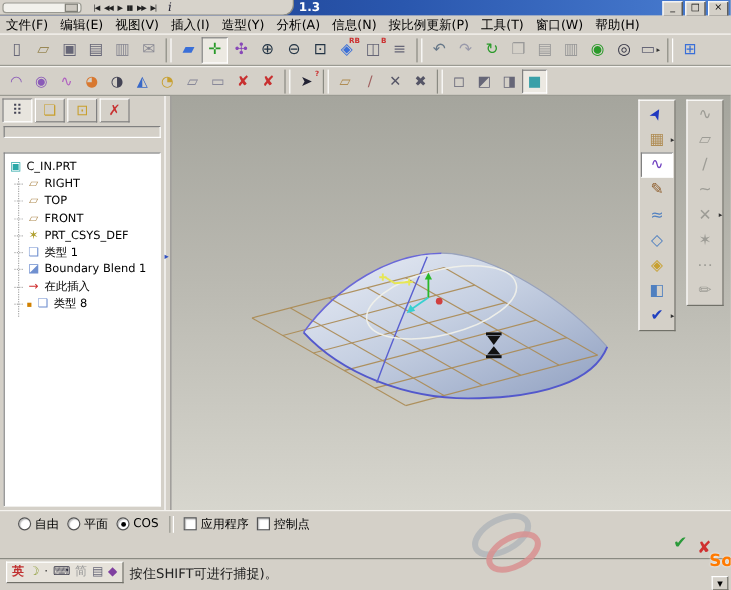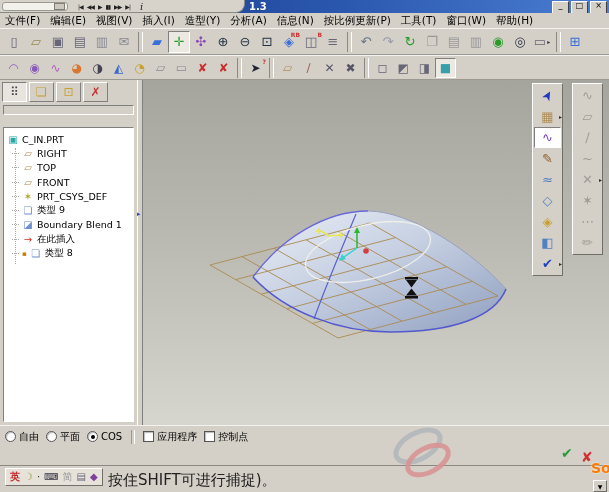--- a/index.html
+++ b/index.html
@@ -70,33 +70,33 @@
   .col1{left:389px;}
   .col2{left:429px;}
   .vbtn{width:27px;height:21px;display:flex;align-items:center;justify-content:center;position:relative;box-sizing:border-box;}
   .vbtn .glyph{font-size:13px;line-height:1;}
   .vbtn .fly{position:absolute;right:-1px;top:7px;}
   .vbtn.pressed{background:#fff;}
   .col2 .vbtn .glyph{color:#90908a !important;opacity:.8;}
   
   .refpanel{position:absolute;left:0;top:425px;width:609px;height:40px;background:#d4d0c8;border-top:1px solid #f4f2ee;}
   .ref-title{height:16px;line-height:17px;padding-left:5px;font-size:10px;border-bottom:1px solid #b4b0a8;box-shadow:0 1px 0 #f4f2ee;}
-  .ref-row{display:flex;align-items:center;height:21px;padding-left:5px;font-size:10px;}
+  .ref-row{display:flex;align-items:center;height:21px;padding-left:15px;font-size:10px;}
   .opt{display:flex;align-items:center;gap:3px;margin-right:7px;}
   .radio{width:9px;height:9px;border-radius:50%;border:1px solid #555;background:#fff;position:relative;
          box-shadow:inset 1px 1px 1px #bbb;flex:none;}
   .radio.sel::after{content:"";position:absolute;left:2.5px;top:2.5px;width:4px;height:4px;border-radius:50%;background:#000;}
   .cbx{width:9px;height:9px;border:1px solid #555;background:#fff;box-shadow:inset 1px 1px 1px #bbb;flex:none;}
   .vsep{width:2px;height:14px;border-left:1px solid #9a9a92;border-right:1px solid #fff;margin:0 8px 0 2px;}
   
   .statusbar{position:absolute;left:0;top:465px;width:609px;height:27px;background:#d4d0c8;border-top:1px solid #8a8a82;}
   .ime{position:absolute;left:5px;top:2px;height:16px;display:flex;align-items:center;gap:4px;padding:0 4px;
        background:#e6e2da;border:1px solid;border-color:#fff #707068 #707068 #fff;}
   .imeic{font-size:10px;line-height:1;}
-  .status-msg{position:absolute;left:108px;top:5px;font-size:15px;color:#222;}
+  .status-msg{position:absolute;left:108px;top:5px;font-size:11px;color:#222;}
   .corner-btn{position:absolute;right:2px;bottom:1px;width:14px;height:12px;background:#d4d0c8;
               border:1px solid;border-color:#fff #707068 #707068 #fff;font-size:6px;text-align:center;line-height:11px;box-sizing:border-box;}
   
   .watermark{position:absolute;left:388px;top:424px;width:221px;height:64px;pointer-events:none;overflow:hidden;z-index:50;}
   .wm-title{position:absolute;left:64px;top:5px;font-size:26px;font-weight:bold;color:rgba(125,182,125,.8);
             letter-spacing:3px;white-space:nowrap;}
   .wm-url{position:absolute;left:66px;top:37px;font-size:15px;color:rgba(195,195,195,.85);white-space:nowrap;}
   .wm-check{position:absolute;left:173px;top:21px;color:#2a9a3a;font-size:14px;font-weight:bold;}
   .wm-x{position:absolute;left:193px;top:25px;color:#d03030;font-size:14px;font-weight:bold;}
   .wm-badge{position:absolute;left:203px;top:36px;font-size:14px;font-weight:bold;color:#ff7a00;text-shadow:0 0 2px #fff;}
@@ -323,21 +323,21 @@
       <div class="trow child">
         <span class="ticon" style="color: rgb(176, 141, 85);">▱</span>
         <span class="tlabel">FRONT</span>
       </div>
       <div class="trow child">
         <span class="ticon" style="color: rgb(176, 160, 48);">✶</span>
         <span class="tlabel">PRT_CSYS_DEF</span>
       </div>
       <div class="trow child">
         <span class="ticon" style="color: rgb(112, 144, 208);">❏</span>
-        <span class="tlabel">类型 9</span>
+        <span class="tlabel">类型 1</span>
       </div>
       <div class="trow child">
         <span class="ticon" style="color: rgb(112, 144, 208);">◪</span>
         <span class="tlabel">Boundary Blend 1</span>
       </div>
       <div class="trow child">
         <span class="ticon" style="color: rgb(208, 48, 48);">→</span>
         <span class="tlabel">在此插入</span>
       </div>
       <div class="trow child">

